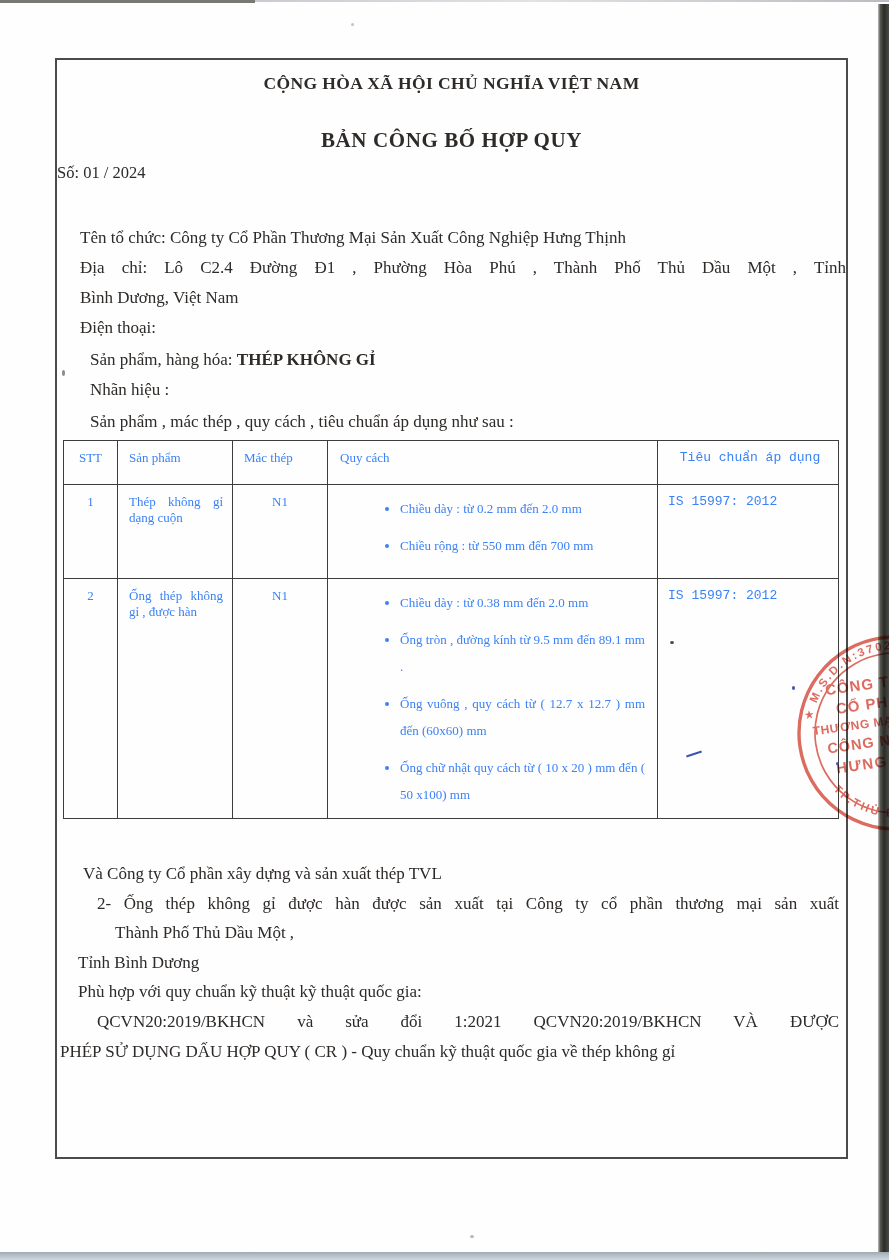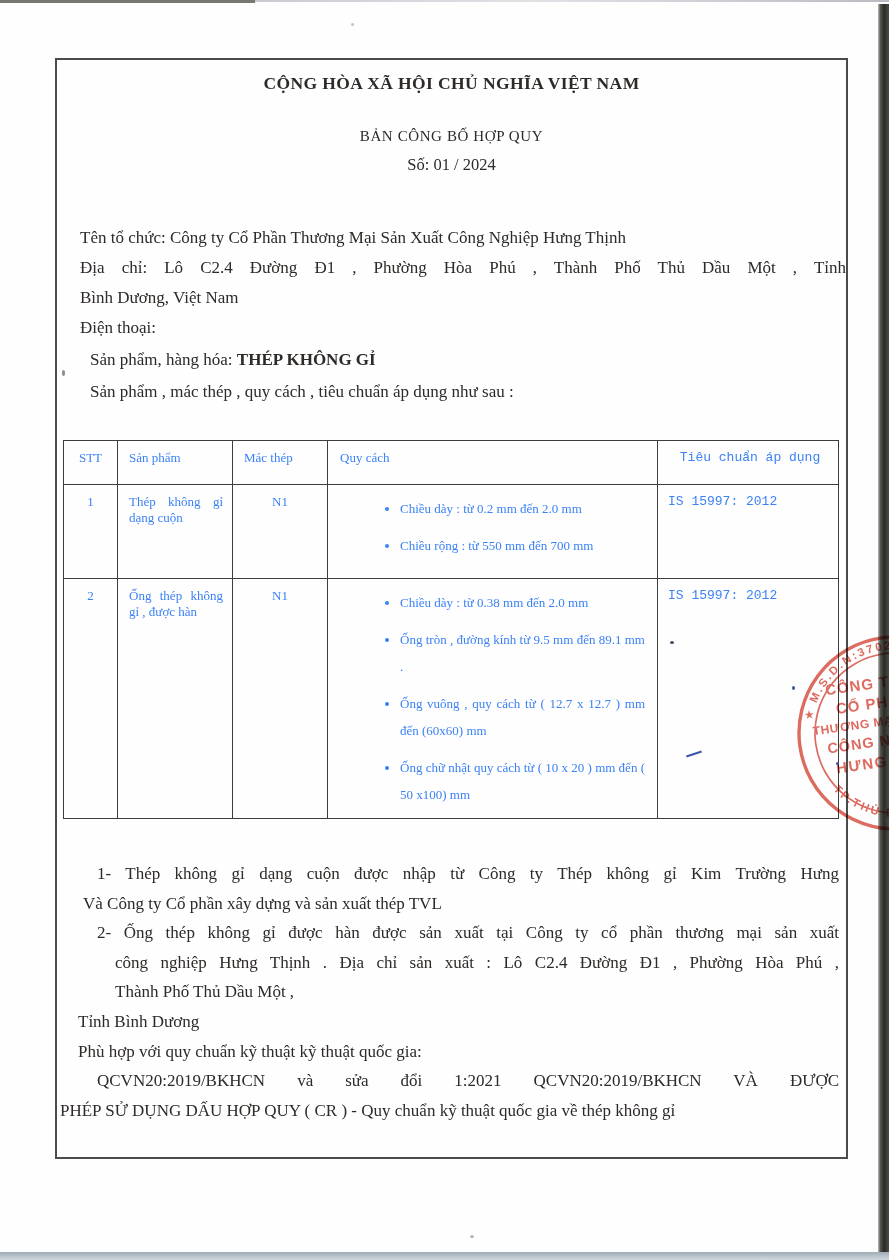--- a/index.html
+++ b/index.html
@@ -22,22 +22,22 @@
   .page{
     position:absolute;left:55px;top:58px;width:793px;height:1101px;
     border:2px solid #4b4b4b;box-sizing:border-box;background:transparent;
   }
 
   
   .hdr{width:100%;text-align:center;margin-top:13px;}
   .hdr-country{font-size:17.5px;font-weight:bold;letter-spacing:.4px;}
   .hdr-motto{font-size:15.5px;font-weight:bold;margin-top:4px;word-spacing:1.5px;}
   .hdr-motto .u{border-bottom:2px solid #3c3c3c;padding:0 4px 2px 16px;display:inline-block;}
-  .doc-title{font-size:15px;font-weight:normal;letter-spacing:.6px;text-align:center;margin-top:34px;}
-  .doc-number{font-size:16.5px;text-align:center;margin-top:10px;}
+  .doc-title{font-size:21px;font-weight:bold;letter-spacing:.6px;text-align:center;margin-top:34px;}
+  .doc-number{font-size:16.5px;margin-top:10px;}
 
   
   .info{position:absolute;left:0;top:163px;width:789px;box-sizing:border-box;padding:0 0 0 23px;
     font-size:17px;line-height:30px;}
   .info .ln{white-space:nowrap;}
   .j{text-align:justify;text-align-last:justify;white-space:normal !important;}
   .indent10{padding-left:10px;}
   .gap2{margin-top:2px;}
   .bold{font-weight:bold;}
 
@@ -92,20 +92,21 @@
 
   <div class="doc-title">BẢN CÔNG BỐ HỢP QUY</div>
   <div class="doc-number">Số: 01 / 2024</div>
 
   <div class="info">
     <div class="ln">Tên tổ chức: Công ty Cổ Phần Thương Mại Sản Xuất Công Nghiệp Hưng Thịnh</div>
     <div class="ln j">Địa chỉ: Lô C2.4 Đường Đ1 , Phường Hòa Phú , Thành Phố Thủ Dầu Một , Tỉnh</div>
     <div class="ln">Bình Dương, Việt Nam</div>
     <div class="ln">Điện thoại:</div>
     <div class="ln indent10 gap2"><span>Sản phẩm, hàng hóa: </span><span class="bold">THÉP KHÔNG GỈ</span></div>
+    <div class="ln indent10">Nhãn hiệu :</div>
     <div class="ln indent10 gap2">Sản phẩm , mác thép , quy cách , tiêu chuẩn áp dụng như sau :</div>
   </div>
 
   <table class="spec">
     <colgroup>
         <col style="width:54px">
         <col style="width:115px">
         <col style="width:95px">
         <col style="width:330px">
         <col style="width:181px">
@@ -141,24 +142,22 @@
           <li>Ống vuông , quy cách từ ( 12.7 x 12.7 ) mm đến (60x60) mm</li>
           <li>Ống chữ nhật quy cách từ ( 10 x 20 ) mm đến ( 50 x100) mm</li>
         </ul>
       </td>
       <td class="c-std">IS 15997: 2012</td>
     </tr>
   </tbody>
     </table>
 
   <div class="notes">
-    <span class="ln i37 j">1-  Thép không gỉ dạng cuộn được nhập từ Công ty Thép không gỉ Kim Trường Hưng</span>
     <span class="ln i22">Và Công ty Cổ phần xây dựng và sản xuất thép TVL</span>
     <span class="ln i37 j">2-  Ống thép không gỉ được hàn được sản xuất tại Công ty cổ phần thương mại sản xuất</span>
-    <span class="ln i55 j">công nghiệp Hưng Thịnh . Địa chỉ sản xuất : Lô C2.4 Đường Đ1 , Phường Hòa Phú ,</span>
     <span class="ln i55">Thành Phố Thủ Dầu Một ,</span>
     <span class="ln i18">Tỉnh Bình Dương</span>
     <span class="ln i18">Phù hợp với quy chuẩn kỹ thuật kỹ thuật quốc gia:</span>
     <span class="ln i37 j">QCVN20:2019/BKHCN và sửa đổi 1:2021 QCVN20:2019/BKHCN VÀ ĐƯỢC</span>
     <span class="ln">PHÉP SỬ DỤNG DẤU HỢP QUY ( CR ) -  Quy chuẩn kỹ thuật quốc gia về thép không gỉ</span>
   </div>
 
 </div>
 
 <svg class="seal" viewBox="0 0 210 210">

